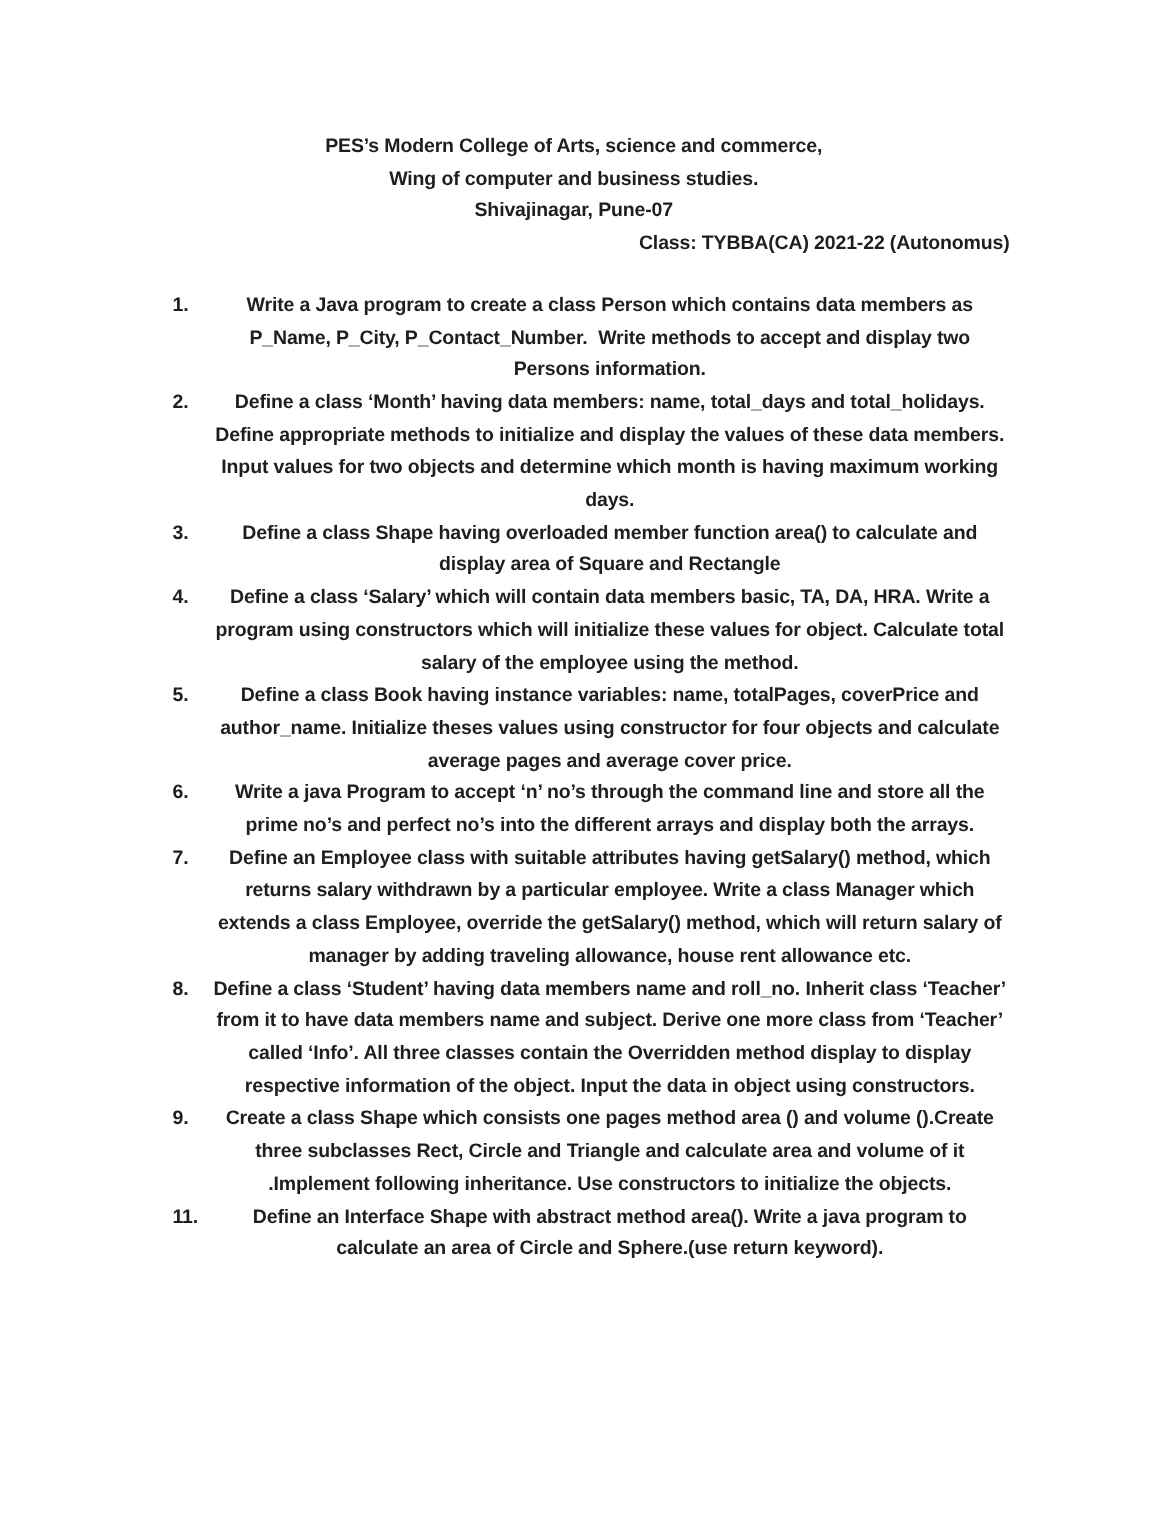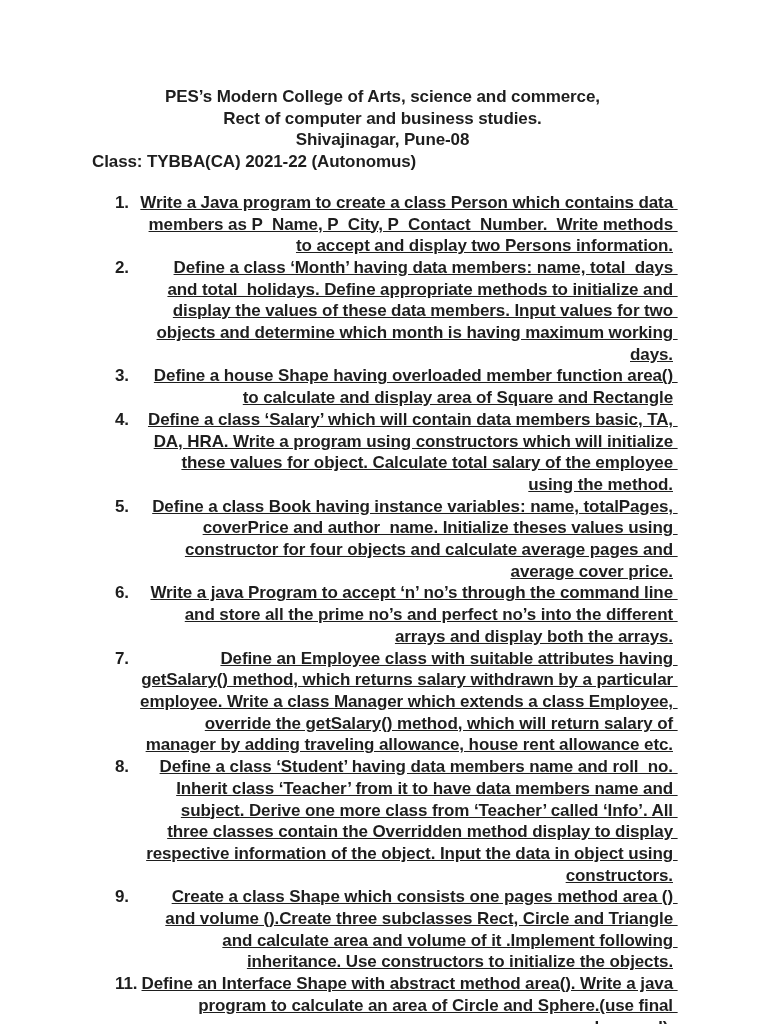--- a/index.html
+++ b/index.html
@@ -10,98 +10,97 @@
   .page {
     position: relative;
     width: 768px;
     height: 1024px;
     background: #ffffff;
     overflow: hidden;
     box-sizing: border-box;
     font-family: "Liberation Sans", sans-serif;
     font-weight: 700;
     color: #1e1e1e;
-    font-size: 17px;
+    font-size: 13px;
     line-height: 21.7px;
     letter-spacing: -0.1px;
   }
   .doc-header {
     padding-top: 86px;
     text-align: center;
   }
   .h-line {
     margin: 0 95px 0 92px;
   }
   .title-line {
     margin: 11px 95px 0 92px;
   }
   .title-line .title-text {
     text-decoration: underline;
   }
   .class-line {
-    text-align: left;
+    text-align: right;
     margin: 0 95px 0 92px;
   }
   ol.assignment-list {
     list-style: none;
     margin: 19px 95px 0 92px;
     padding: 0;
   }
   li.assignment-item {
     position: relative;
     padding-left: 48px;
     margin: 0;
   }
   li.assignment-item .num {
     position: absolute;
     left: 23px;
     top: 0;
   }
   li.assignment-item .txt {
     display: block;
     white-space: pre-wrap;
-    text-align: right;
-    text-decoration: underline;
+    text-align: center;
   }
   
   .item-1 { margin-bottom: 7px; }
   .item-2 { margin-bottom: 14px; }
   .item-6 { margin-bottom: 15px; }
   .item-7 { margin-bottom: 16px; }
   .item-8 { margin-bottom: 11px; }
   .item-9 { margin-bottom: 8px; }
   
   .item-8 .txt, .item-9 .txt { text-align: justify; }
 </style>
 </head>
 <body>
 
 <div class="page">
 
   <div class="doc-header">
     <div class="h-line">PES’s Modern College of Arts, science and commerce,</div>
-    <div class="h-line">Rect of computer and business studies.</div>
-    <div class="h-line">Shivajinagar, Pune-08</div>
+    <div class="h-line">Wing of computer and business studies.</div>
+    <div class="h-line">Shivajinagar, Pune-07</div>
 
 
     <div class="class-line">Class: TYBBA(CA) 2021-22 (Autonomus)</div>
   </div>
 
   <ol class="assignment-list">
       <li class="assignment-item item-1">
         <span class="num">1.</span>
         <span class="txt">Write a Java program to create a class Person which contains data members as P_Name, P_City, P_Contact_Number.  Write methods to accept and display two Persons information.</span>
       </li>
       <li class="assignment-item item-2">
         <span class="num">2.</span>
         <span class="txt">Define a class ‘Month’ having data members: name, total_days and total_holidays. Define appropriate methods to initialize and display the values of these data members. Input values for two objects and determine which month is having maximum working days.</span>
       </li>
       <li class="assignment-item item-3">
         <span class="num">3.</span>
-        <span class="txt">Define a house Shape having overloaded member function area() to calculate and display area of Square and Rectangle</span>
+        <span class="txt">Define a class Shape having overloaded member function area() to calculate and display area of Square and Rectangle</span>
       </li>
       <li class="assignment-item item-4">
         <span class="num">4.</span>
         <span class="txt">Define a class ‘Salary’ which will contain data members basic, TA, DA, HRA. Write a program using constructors which will initialize these values for object. Calculate total salary of the employee using the method.</span>
       </li>
       <li class="assignment-item item-5">
         <span class="num">5.</span>
         <span class="txt">Define a class Book having instance variables: name, totalPages, coverPrice and author_name. Initialize theses values using constructor for four objects and calculate average pages and average cover price.</span>
       </li>
       <li class="assignment-item item-6">
@@ -115,17 +114,17 @@
       <li class="assignment-item item-8">
         <span class="num">8.</span>
         <span class="txt">Define a class ‘Student’ having data members name and roll_no. Inherit class ‘Teacher’ from it to have data members name and subject. Derive one more class from ‘Teacher’ called ‘Info’. All three classes contain the Overridden method display to display respective information of the object. Input the data in object using constructors.</span>
       </li>
       <li class="assignment-item item-9">
         <span class="num">9.</span>
         <span class="txt">Create a class Shape which consists one pages method area () and volume ().Create three subclasses Rect, Circle and Triangle and calculate area and volume of it .Implement following inheritance. Use constructors to initialize the objects.</span>
       </li>
       <li class="assignment-item item-10">
         <span class="num">11.</span>
-        <span class="txt">Define an Interface Shape with abstract method area(). Write a java program to calculate an area of Circle and Sphere.(use final keyword).</span>
+        <span class="txt">Define an Interface Shape with abstract method area(). Write a java program to calculate an area of Circle and Sphere.(use return keyword).</span>
       </li>
     </ol>
 
 </div>
 
 </body></html>

